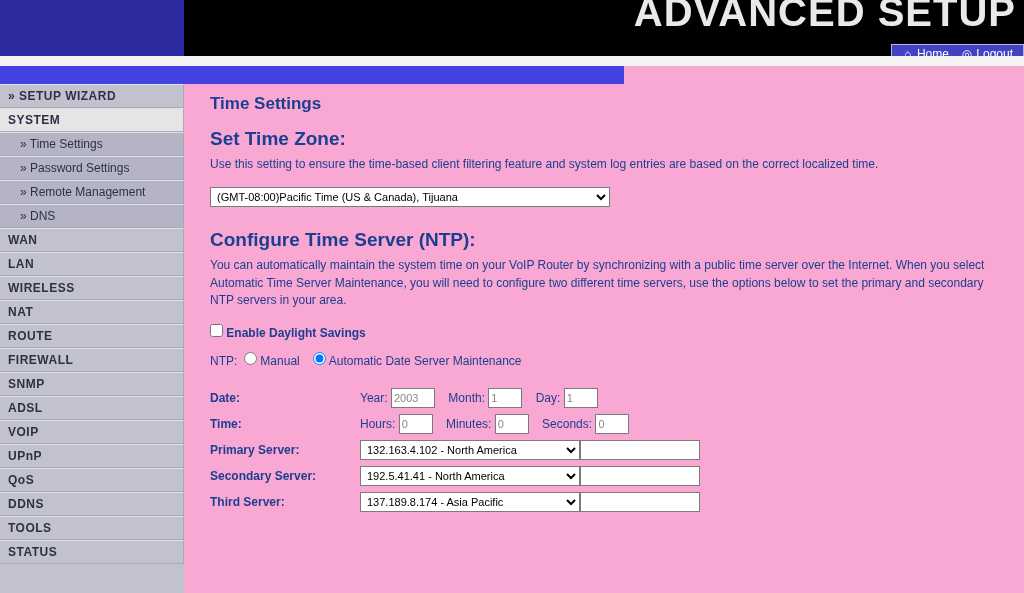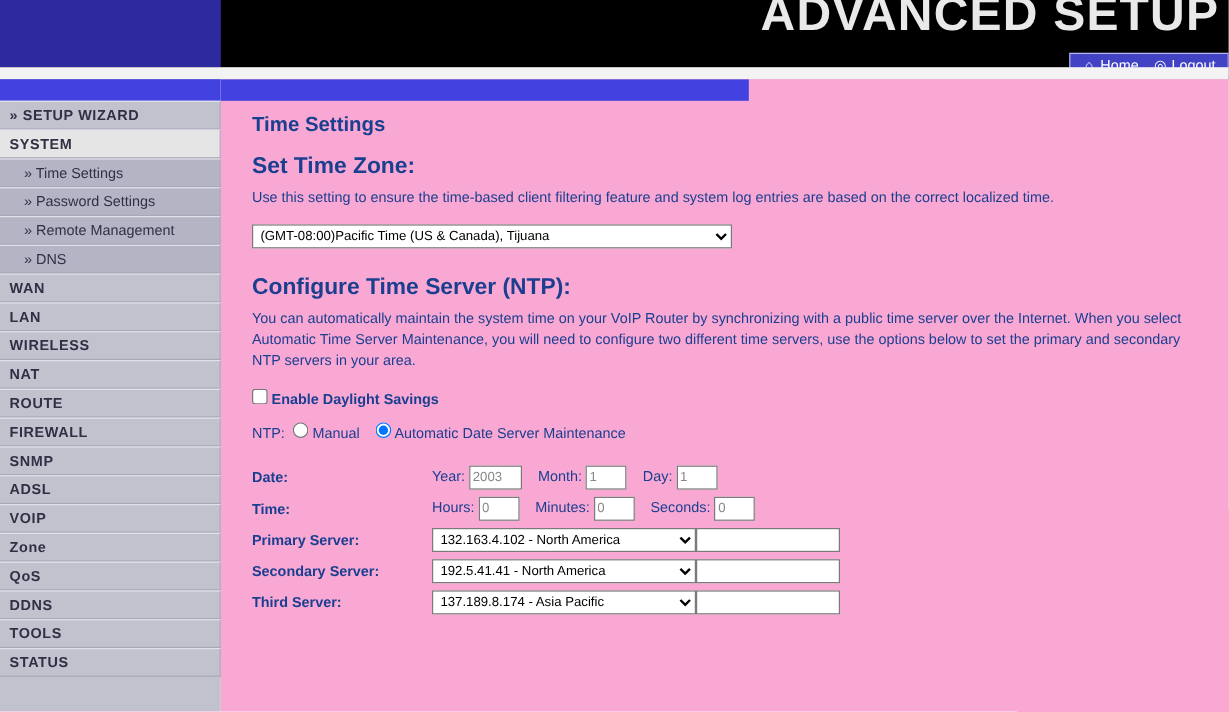--- a/index.html
+++ b/index.html
@@ -175,21 +175,21 @@
       <li class="nav-sub">» DNS</li>
       <li class="nav-item">WAN</li>
       <li class="nav-item">LAN</li>
       <li class="nav-item">WIRELESS</li>
       <li class="nav-item">NAT</li>
       <li class="nav-item">ROUTE</li>
       <li class="nav-item">FIREWALL</li>
       <li class="nav-item">SNMP</li>
       <li class="nav-item">ADSL</li>
       <li class="nav-item">VOIP</li>
-      <li class="nav-item">Zone</li>
+      <li class="nav-item">UPnP</li>
       <li class="nav-item">QoS</li>
       <li class="nav-item">DDNS</li>
       <li class="nav-item">TOOLS</li>
       <li class="nav-item">STATUS</li>
     </ul>
   </div>
 
   <div class="main">
     <div class="main-bluebar"></div>
     <div class="content">

